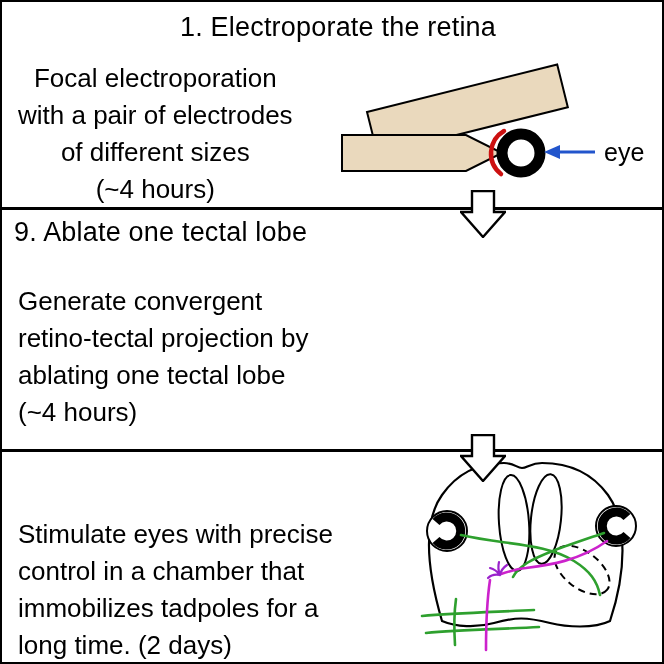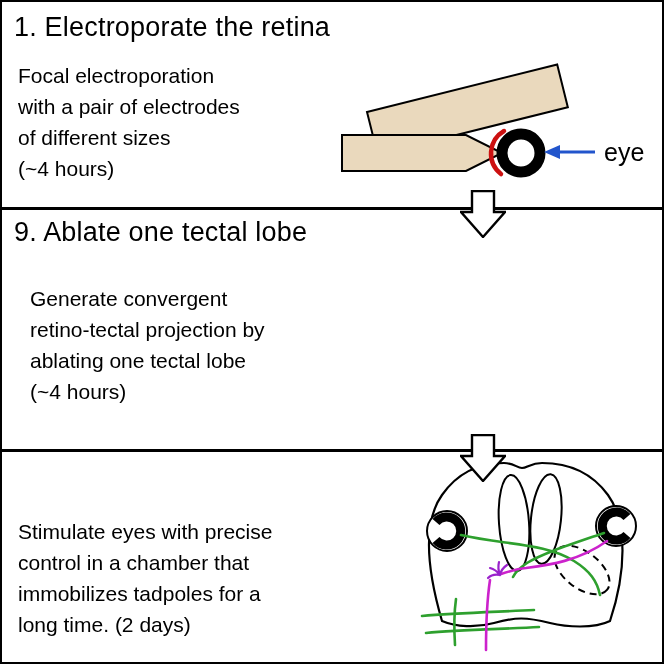--- a/index.html
+++ b/index.html
@@ -2,27 +2,27 @@
 <html style="--electrode-tan: #ead9bd; --electroporation-red: #cc1111; --eye-arrow-blue: #2255cc; --projection-green: #2ea02e; --projection-magenta: #cc22cc; --arbor-purple: #9a22cc; --chamber-blue: #4a5ba8; --led-red: #c81e1e; --band-yellow: #e6d98a; --tube-navy: #20307c;"><head>
 <meta charset="utf-8">
 <style>
   html,body{margin:0;padding:0;background:#fff;}
   .figure{
     position:relative;width:664px;height:664px;box-sizing:border-box;
     background:#fff;border:2px solid #000;overflow:hidden;
     font-family:"Liberation Sans",sans-serif;color:#000;
   }
   .panel{position:absolute;left:0;right:0;}
-  .panel-1{top:0;height:205px;border-bottom:3px solid #000;}
+  .panel-1{top:0;height:205px;border-bottom:3px solid #000;text-align:center;}
   .panel-2{top:205px;height:245px;border-bottom:3px solid #000;box-sizing:border-box;}
   .panel-3{top:450px;height:214px;}
   .panel-title{margin:0;padding:10px 0 0 12px;font-size:27px;font-weight:400;letter-spacing:.2px;}
-  .panel-desc{margin:0;position:absolute;left:16px;font-size:21px;line-height:31px;white-space:pre-line;}
+  .panel-desc{margin:0;position:absolute;left:16px;font-size:26px;line-height:37px;white-space:pre-line;}
   .panel-1 .panel-desc{top:58px;}
-  .panel-2 .panel-desc{top:76px;margin-left:12px;}
+  .panel-2 .panel-desc{top:76px;}
   .panel-3 .panel-desc{top:64px;}
   .illo{position:absolute;}
   .illo-1{left:328px;top:2px;}
   .illo-2{left:362px;top:206px;}
   .down-arrow{position:absolute;left:458px;width:46px;height:48px;z-index:6;}
   .down-arrow-1{top:188px;}
   .down-arrow-2{top:432px;}
   .arrow-shape{fill:#fff;stroke:#000;stroke-width:2.4;stroke-linejoin:miter;}
 
   

